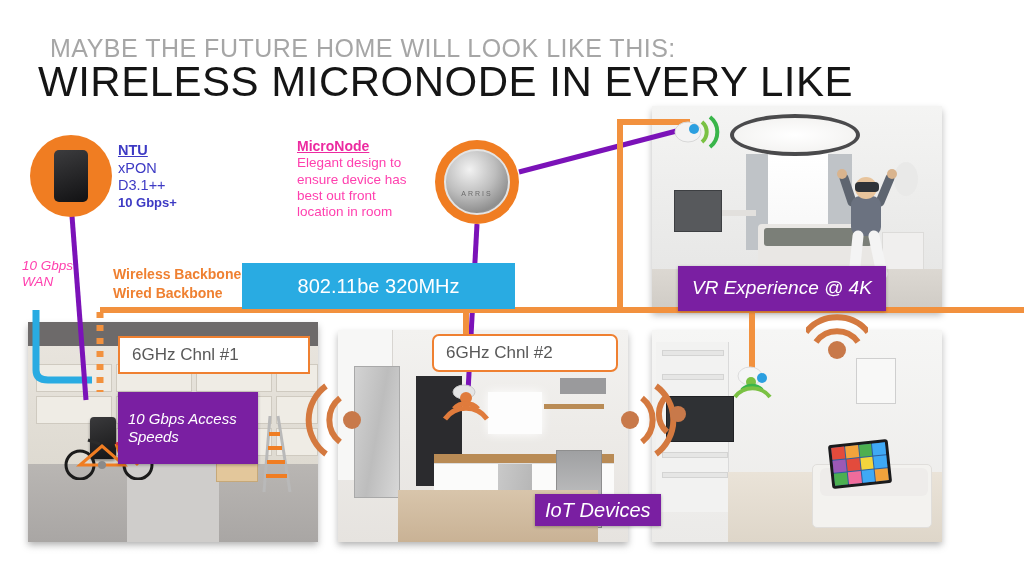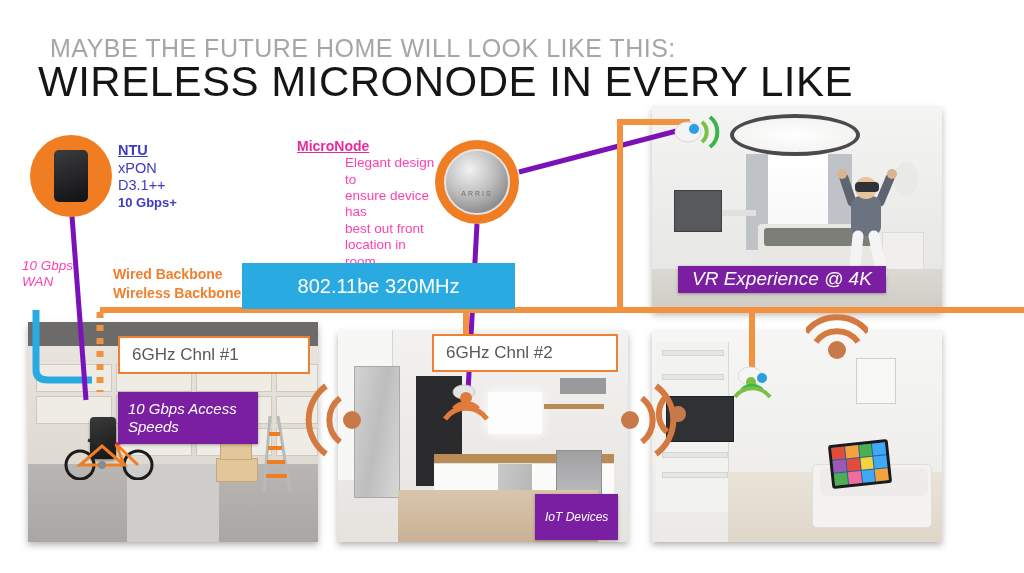--- a/index.html
+++ b/index.html
@@ -92,31 +92,31 @@
   .wan-txt{position:absolute;left:22px;top:258px;color:#ff3fae;font-style:italic;
            font-weight:normal;font-size:13.5px;line-height:1.2;}
 
   .bb-txt{position:absolute;left:113px;top:265px;color:#ef8031;font-weight:bold;
           font-size:14px;line-height:1.35;white-space:nowrap;}
 
   
   .chip{position:absolute;background:#ffffff;border:2px solid #ef8031;color:#595959;
         font-size:17px;display:flex;align-items:center;padding:0 12px;white-space:nowrap;}
   .chip1{left:118px;top:336px;width:164px;height:34px;}
-  .chip2{left:432px;top:334px;width:158px;height:34px;}
+  .chip2{left:432px;top:334px;width:158px;height:34px;border-radius:7px;}
   .chip3{left:795px;top:338px;width:168px;height:32px;}
   .chip4{left:838px;top:109px;width:158px;height:33px;}
 
   
   .cap{position:absolute;background:#7a1fa2;color:#fff;font-style:italic;font-size:15px;
-       line-height:1.2;padding:8px 10px;box-shadow:0 1px 3px rgba(0,0,0,.3);white-space:pre-line;}
+       line-height:1.2;padding:18px 10px;box-shadow:0 1px 3px rgba(0,0,0,.3);white-space:pre-line;}
   .cap-speed{left:118px;top:392px;width:120px;}
-  .cap-iot{left:535px;top:494px;font-size:12px;padding:16px 10px;}
+  .cap-iot{left:535px;top:494px;font-size:20px;padding:4px 10px;}
   .cap-hdmi{left:740px;top:426px;width:110px;}
-  .cap-vr{left:678px;top:266px;font-size:19px;padding:2px 14px;}
+  .cap-vr{left:678px;top:266px;font-size:19px;padding:11px 14px;}
 
   
   .blue-box{position:absolute;left:242px;top:263px;width:273px;height:46px;background:#29abe2;
             color:#ffffff;font-size:20px;display:flex;align-items:center;justify-content:center;}
 
   
   .wires{position:absolute;inset:0;pointer-events:none;}
 
   
   .badge{position:absolute;border-radius:50%;background:#f07d22;display:flex;
@@ -329,32 +329,32 @@
 
   <div class="ntu-txt">
     <div class="hd">NTU</div>
     <div class="ln">xPON</div>
     <div class="ln">D3.1++</div>
     <div class="bd">10 Gbps+</div>
   </div>
 
   <div class="mn-txt">
     <div class="hd">MicroNode</div>
-    <div class="ln" style="white-space:pre-line;margin-left:48px;">Elegant design to
+    <div class="ln" style="white-space:pre-line;">Elegant design to
 ensure device has
 best out front
 location in room</div>
   </div>
 
   <div class="wan-txt" style="white-space:pre-line;">10 Gbps
 WAN</div>
 
   <div class="bb-txt">
+    <div>Wireless Backbone</div>
     <div>Wired Backbone</div>
-    <div>Wireless Backbone</div>
   </div>
 
   <div class="blue-box">802.11be 320MHz</div>
 
   <div class="chip chip1">6GHz Chnl #1</div>
   <div class="chip chip2">6GHz Chnl #2</div>
 
   <div class="cap cap-speed">10 Gbps Access
 Speeds</div>
   <div class="cap cap-iot">IoT Devices</div>

